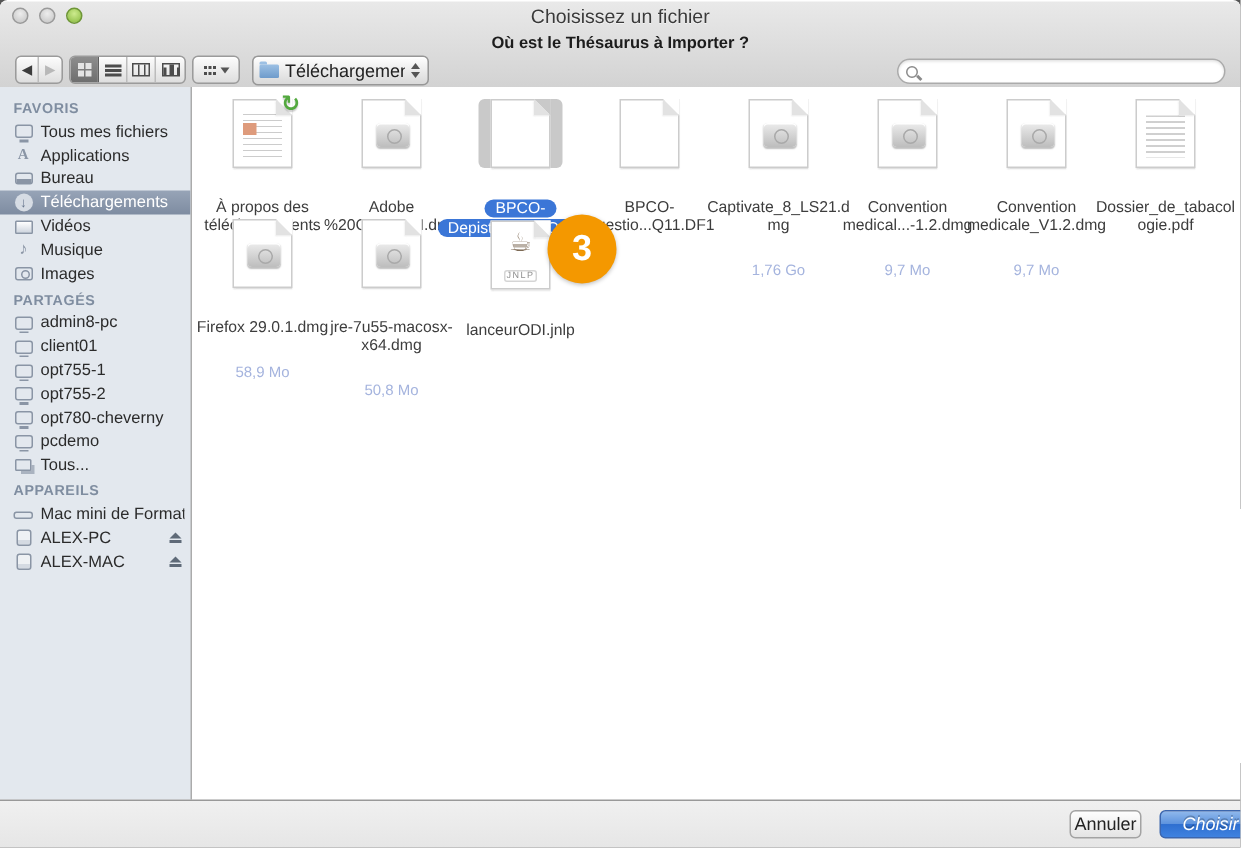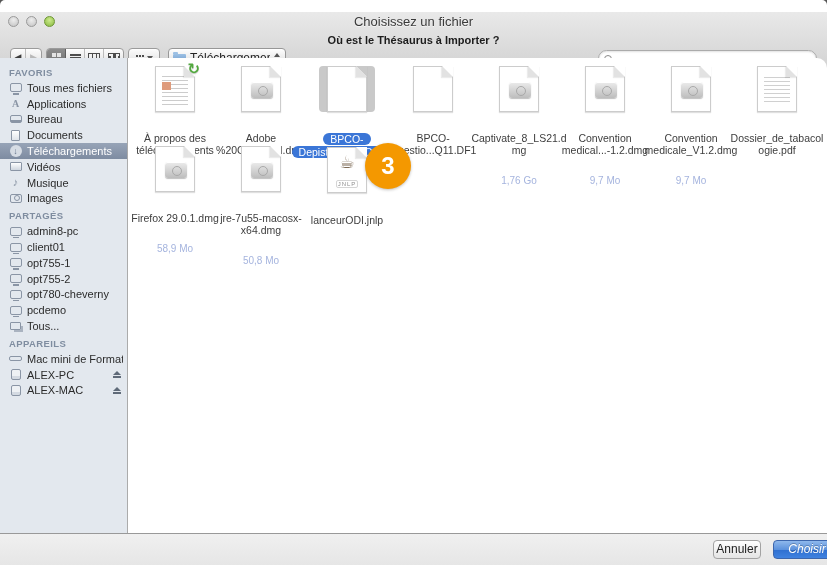--- a/index.html
+++ b/index.html
@@ -1,21 +1,21 @@
 <!DOCTYPE html>
 <html><head>
 <meta charset="utf-8">
 <style>
   * { margin:0; padding:0; box-sizing:border-box; }
   html,body { width:827px; height:565px; }
   body { font-family:"Liberation Sans","DejaVu Sans",sans-serif; background:#555; }
   .window { position:relative; width:827px; height:565px; background:#fff; border-radius:5px 5px 0 0; overflow:hidden; }
 
   
-  .header { position:absolute; top:12px; left:0; right:0; height:67px;
+  .header { position:absolute; top:1px; left:0; right:0; height:67px;
             background:linear-gradient(#e9e9e9,#cfcfcf); border-bottom:1px solid #8e8e8e; }
   .titlebar { position:relative; height:17px; }
   .traffic { position:absolute; top:4px; left:8px; display:flex; gap:7px; }
   .light { width:11px; height:11px; border-radius:50%; }
   .light.gray { background:radial-gradient(circle at 50% 35%, #ededed,#c2c2c2); border:1px solid #9a9a9a; }
   .light.green { background:radial-gradient(circle at 50% 35%, #cdeb8e,#87b83e); border:1px solid #6e9637; }
   .win-title { text-align:center; font-size:13px; color:#3a3a3a; padding-top:2px; text-shadow:0 1px 0 rgba(255,255,255,.6); }
   .prompt { text-align:center; font-size:11px; font-weight:bold; color:#1c1c1c; margin-top:5px; }
 
   .toolbar { position:absolute; top:36px; left:0; right:0; height:21px; }
@@ -63,21 +63,21 @@
   .tri-up { width:0; height:0; border-left:3px solid transparent; border-right:3px solid transparent; border-bottom:4px solid #555; }
   .tri-dn { width:0; height:0; border-left:3px solid transparent; border-right:3px solid transparent; border-top:4px solid #555; }
 
   .search-field { position:absolute; left:598px; top:2px; width:219px; height:17px; background:#fff; border:1px solid #ababab;
                   border-radius:9px; display:flex; align-items:center; padding-left:5px; box-shadow:inset 0 1px 2px rgba(0,0,0,.12); }
   .mag { position:relative; width:8px; height:8px; border:1.5px solid #8a8a8a; border-radius:50%; }
   .mag::after { content:""; position:absolute; left:6px; top:6px; width:4px; height:1.5px; background:#8a8a8a; transform:rotate(45deg); }
   .search-input { border:none; outline:none; background:transparent; flex:1; font-size:11px; padding:0 4px; height:100%; }
 
   
-  .content { position:absolute; top:58px; left:0; right:0; bottom:32px; background:#fff;border-radius:10px; }
+  .content { position:absolute; top:58px; left:0; right:0; bottom:32px; background:#fff; }
   .sidebar { position:absolute; top:0; left:0; bottom:0; width:128px; background:#e3e8ee; border-right:1px solid #ababab;
              padding-top:5px; overflow:hidden; }
   .sb-header { font-size:9.5px; font-weight:bold; color:#7f8da0; letter-spacing:.4px; padding:4px 0 2px 9px; }
   .sb-item { display:flex; align-items:center; height:15.8px; padding-left:9px; padding-right:4px; font-size:11px; color:#2b2b2b; gap:5px; }
   .sb-item.selected { background:linear-gradient(#97a4b7,#7e8ca1); color:#fff; }
   .sb-label { flex:1 1 auto; white-space:nowrap; overflow:hidden; }
   .sb-ic { flex:0 0 13px; height:12px; position:relative; display:flex; align-items:center; justify-content:center; }
   .ic-display { width:12px; height:9px; border:1.5px solid #8a95a5; border-radius:2px; }
   .ic-display::after { content:""; position:absolute; bottom:-1px; left:3.5px; width:6px; height:1.5px; background:#8a95a5; }
   .ic-apps { font-size:10px; font-weight:bold; color:#8a95a5; font-family:"Liberation Serif",serif; }
@@ -206,26 +206,20 @@
             <span class="ic-apps">A</span>
           </span>
           <span class="sb-label">Applications</span>
         </div>
         <div class="sb-item">
           <span class="sb-ic">
             <span class="ic-desktop"></span>
           </span>
           <span class="sb-label">Bureau</span>
         </div>
-        <div class="sb-item">
-          <span class="sb-ic">
-            <span class="ic-doc"></span>
-          </span>
-          <span class="sb-label">Documents</span>
-        </div>
         <div class="sb-item selected">
           <span class="sb-ic">
             <span class="ic-download">↓</span>
           </span>
           <span class="sb-label">Téléchargements</span>
         </div>
         <div class="sb-item">
           <span class="sb-ic">
             <span class="ic-movie"></span>
           </span>

